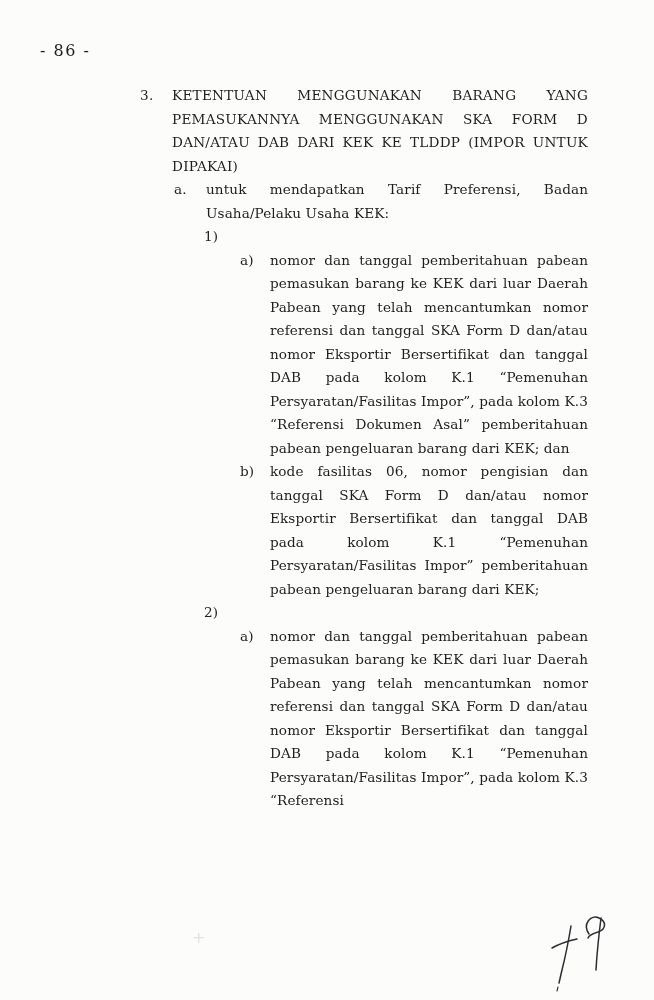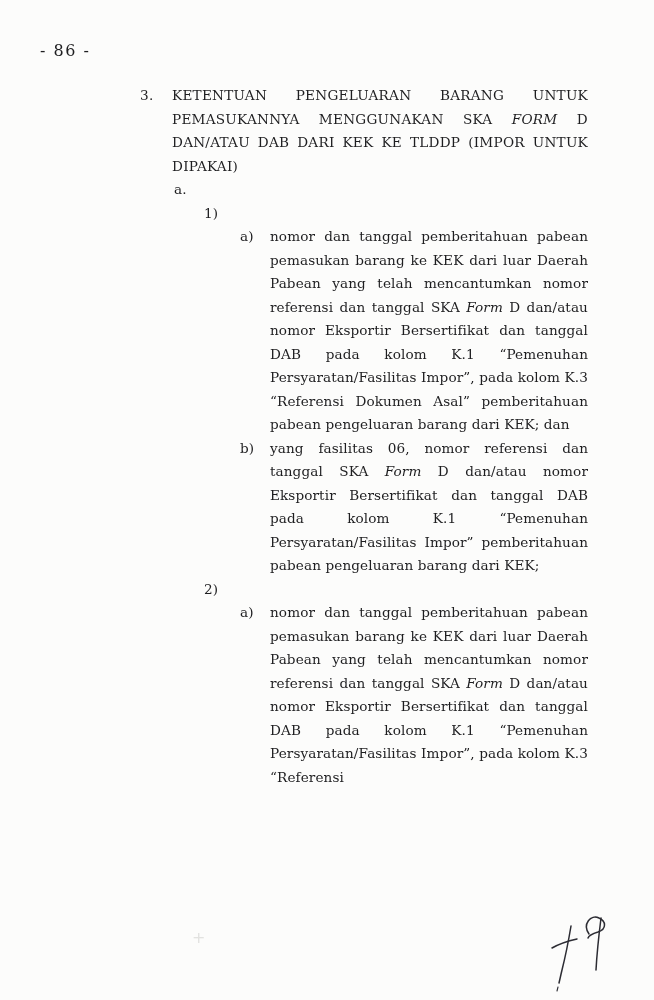--- a/index.html
+++ b/index.html
@@ -33,21 +33,21 @@
     letter-spacing: 0.1px;
   }
   .li { display: flex; align-items: flex-start; }
   .marker { flex: 0 0 auto; white-space: pre; }
   .txt { flex: 1 1 auto; text-align: justify; }
   .lvl0 > .marker { width: 32px; }
   .lvl1 { padding-left: 34px; } .lvl1 > .marker { width: 32px; }
   .lvl2 { padding-left: 64px; } .lvl2 > .marker { width: 34px; }
   .lvl3 { padding-left: 100px; } .lvl3 > .marker { width: 30px; }
   .heading .txt, .heading .marker { letter-spacing: 0.25px; }
-  .it { font-style: italic; }
+  .it { }
   .scan-artifact {
     position: absolute;
     left: 192px; top: 928px;
     color: #e2e2e0;
     font-size: 16px;
     font-family: "DejaVu Sans", sans-serif;
   }
   .paraf {
     position: absolute;
     left: 535px; top: 910px;
@@ -56,35 +56,36 @@
 </head>
 <body style="color: rgb(30, 30, 32); background: rgb(252, 252, 251);">
 
 <div class="page">
 
   <div class="page-number">- 86 -</div>
 
   <div class="doc">
       <div class="li lvl0 heading">
         <span class="marker">3.</span>
-        <span class="txt"><span>KETENTUAN PENGELUARAN BARANG UNTUK PEMASUKANNYA MENGGUNAKAN SKA </span><span class="it">FORM</span><span> D DAN/ATAU DAB DARI KEK KE TLDDP (IMPOR UNTUK DIPAKAI)</span></span>
+        <span class="txt"><span>KETENTUAN MENGGUNAKAN BARANG YANG PEMASUKANNYA MENGGUNAKAN SKA </span><span class="it">FORM</span><span> D DAN/ATAU DAB DARI KEK KE TLDDP (IMPOR UNTUK DIPAKAI)</span></span>
       </div>
       <div class="li lvl1">
         <span class="marker">a.</span>
+        <span class="txt"><span>untuk mendapatkan Tarif Preferensi, Badan Usaha/Pelaku Usaha KEK:</span></span>
       </div>
       <div class="li lvl2">
         <span class="marker">1)</span>
       </div>
       <div class="li lvl3">
         <span class="marker">a)</span>
         <span class="txt"><span>nomor dan tanggal pemberitahuan pabean pemasukan barang ke KEK dari luar Daerah Pabean yang telah mencantumkan nomor referensi dan tanggal SKA </span><span class="it">Form</span><span> D dan/atau nomor Eksportir Bersertifikat dan tanggal DAB pada kolom K.1 “Pemenuhan Persyaratan/Fasilitas Impor”, pada kolom K.3 “Referensi Dokumen Asal” pemberitahuan pabean pengeluaran barang dari KEK; dan</span></span>
       </div>
       <div class="li lvl3">
         <span class="marker">b)</span>
-        <span class="txt"><span>yang fasilitas 06, nomor referensi dan tanggal SKA </span><span class="it">Form</span><span> D dan/atau nomor Eksportir Bersertifikat dan tanggal DAB pada kolom K.1 “Pemenuhan Persyaratan/Fasilitas Impor” pemberitahuan pabean pengeluaran barang dari KEK;</span></span>
+        <span class="txt"><span>kode fasilitas 06, nomor pengisian dan tanggal SKA </span><span class="it">Form</span><span> D dan/atau nomor Eksportir Bersertifikat dan tanggal DAB pada kolom K.1 “Pemenuhan Persyaratan/Fasilitas Impor” pemberitahuan pabean pengeluaran barang dari KEK;</span></span>
       </div>
       <div class="li lvl2">
         <span class="marker">2)</span>
       </div>
       <div class="li lvl3">
         <span class="marker">a)</span>
         <span class="txt"><span>nomor dan tanggal pemberitahuan pabean pemasukan barang ke KEK dari luar Daerah Pabean yang telah mencantumkan nomor referensi dan tanggal SKA </span><span class="it">Form</span><span> D dan/atau nomor Eksportir Bersertifikat dan tanggal DAB pada kolom K.1 “Pemenuhan Persyaratan/Fasilitas Impor”, pada kolom K.3 “Referensi</span></span>
       </div>
     </div>
 

